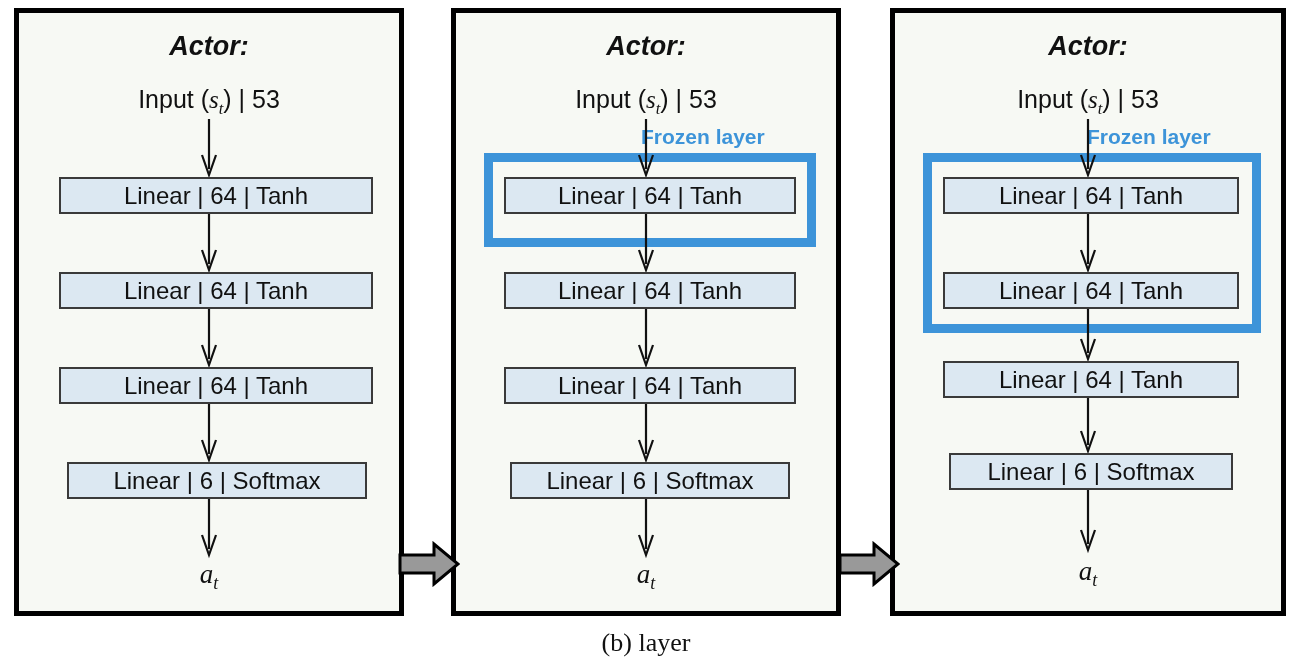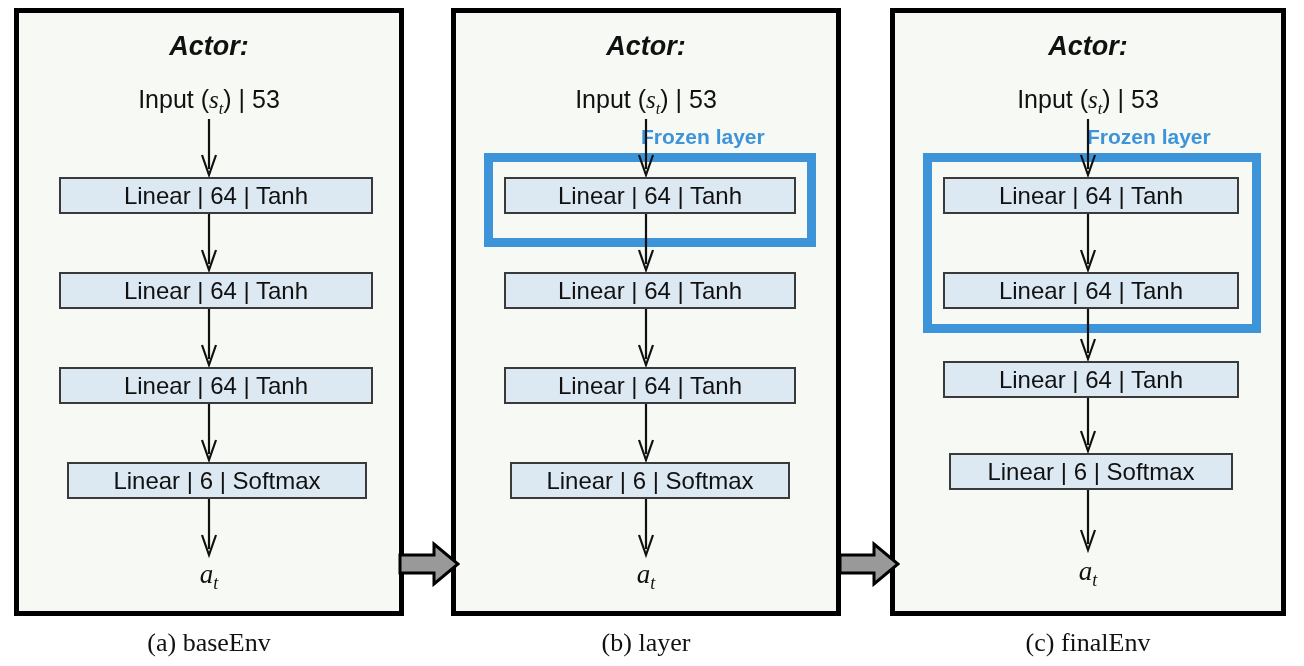--- a/index.html
+++ b/index.html
@@ -315,17 +315,15 @@
       <path d="M2 14 L36 14 L36 3 L60 23 L36 43 L36 32 L2 32 Z" fill="#999999" stroke="#000000" stroke-width="3" stroke-linejoin="miter"></path>
     </svg>
   </div>
 
   <div class="block-arrow" style="left:838px;top:541px;width:62px;height:46px;">
     <svg width="62" height="46" viewBox="0 0 62 46">
       <path d="M2 14 L36 14 L36 3 L60 23 L36 43 L36 32 L2 32 Z" fill="#999999" stroke="#000000" stroke-width="3" stroke-linejoin="miter"></path>
     </svg>
   </div>
 
-  <div class="caption" style="left:14px;top:628px;width:390px;">(a) baseEnv</div>
   <div class="caption" style="left:451px;top:628px;width:390px;">(b) layer</div>
-  <div class="caption" style="left:890px;top:628px;width:396px;">(c) finalEnv</div>
 
 </div>
 
 </body></html>

